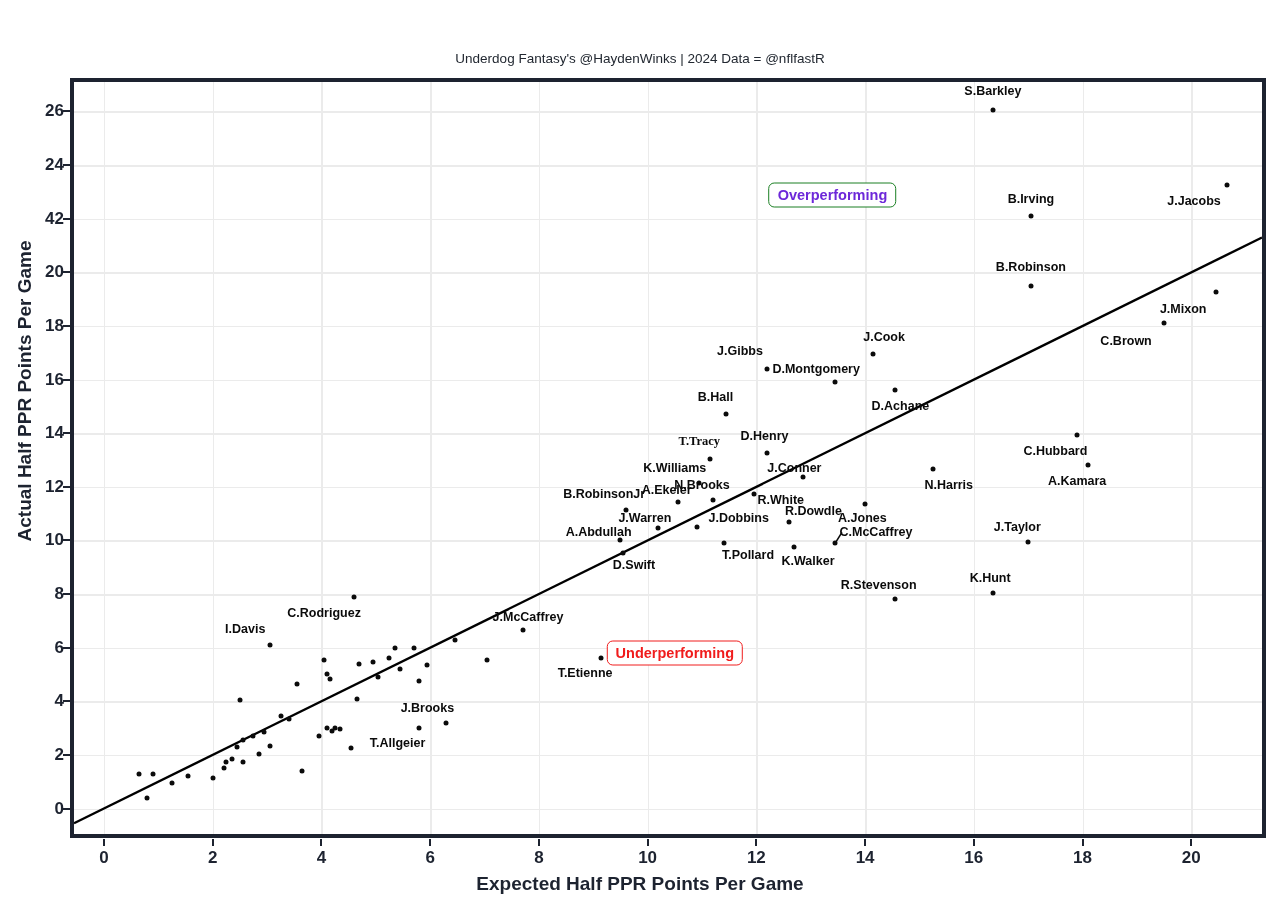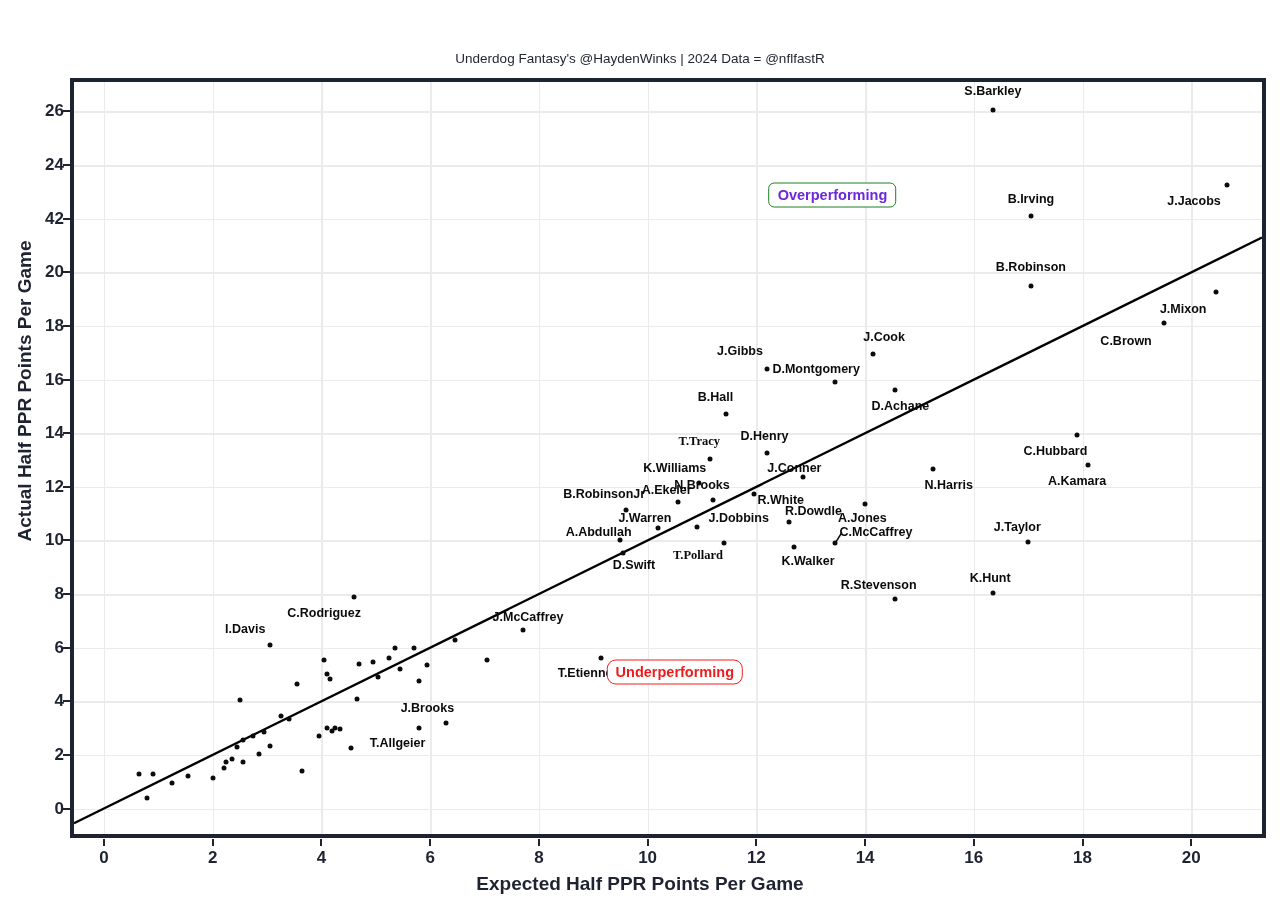--- a/index.html
+++ b/index.html
@@ -243,35 +243,35 @@
           <div class="lbl" style="left: 706.819px; top: 418.225px;">R.White</div>
           <div class="lbl" style="left: 592.641px; top: 407.501px;">A.Ekeler</div>
           <div class="lbl" style="left: 530.114px; top: 411.522px;">B.RobinsonJr</div>
           <div class="lbl" style="left: 788.375px; top: 435.651px;">A.Jones</div>
           <div class="lbl" style="left: 739.442px; top: 428.948px;">R.Dowdle</div>
           <div class="lbl" style="left: 630.7px; top: 435.651px; margin-left: 34px;">J.Dobbins</div>
           <div class="lbl" style="left: 570.892px; top: 435.651px;">J.Warren</div>
           <div class="lbl" style="left: 801.968px; top: 450.396px;">C.McCaffrey</div>
           <div class="lbl" style="left: 943.332px; top: 445.034px;">J.Taylor</div>
           <div class="lbl" style="left: 524.677px; top: 450.396px;">A.Abdullah</div>
-          <div class="lbl" style="left: 624px; top: 473.184px; font-family: Liberation Serif, serif;">T.Pollard</div>
+          <div class="lbl" style="left: 674px; top: 473.184px;">T.Pollard</div>
           <div class="lbl" style="left: 734.005px; top: 478.545px;">K.Walker</div>
           <div class="lbl" style="left: 560.018px; top: 482.567px;">D.Swift</div>
           <div class="lbl" style="left: 916.146px; top: 495.971px;">K.Hunt</div>
           <div class="lbl" style="left: 804.686px; top: 502.674px;">R.Stevenson</div>
           <div class="lbl" style="left: 250.105px; top: 530.824px;">C.Rodriguez</div>
           <div class="lbl" style="left: 453.995px; top: 534.845px;">J.McCaffrey</div>
           <div class="lbl" style="left: 171.268px; top: 546.909px;">I.Davis</div>
           <div class="lbl" style="left: 511.085px; top: 591.144px;">T.Etienne</div>
           <div class="lbl" style="left: 353.41px; top: 625.996px;">J.Brooks</div>
           <div class="lbl" style="left: 323.506px; top: 660.848px;">T.Allgeier</div>
         </div>
       <div id="badgelayer">
           <div class="badge over" style="left: 758.471px; top: 112.599px;">Overperforming</div>
-          <div class="badge under" style="left: 600.796px; top: 590px; border-radius: 9px;">Underperforming</div>
+          <div class="badge under" style="left: 600.796px; top: 571px;">Underperforming</div>
         </div>
     </div>
   </div>
 
   <div id="ytlayer">
       <div class="ytick" style="left: 4px; right: auto; top: 808.531px;">0</div>
       <div class="ytick-mark" style="left: 63px; top: 808.531px;"></div>
       <div class="ytick" style="left: 4px; right: auto; top: 754.913px;">2</div>
       <div class="ytick-mark" style="left: 63px; top: 754.913px;"></div>
       <div class="ytick" style="left: 4px; right: auto; top: 701.294px;">4</div>

